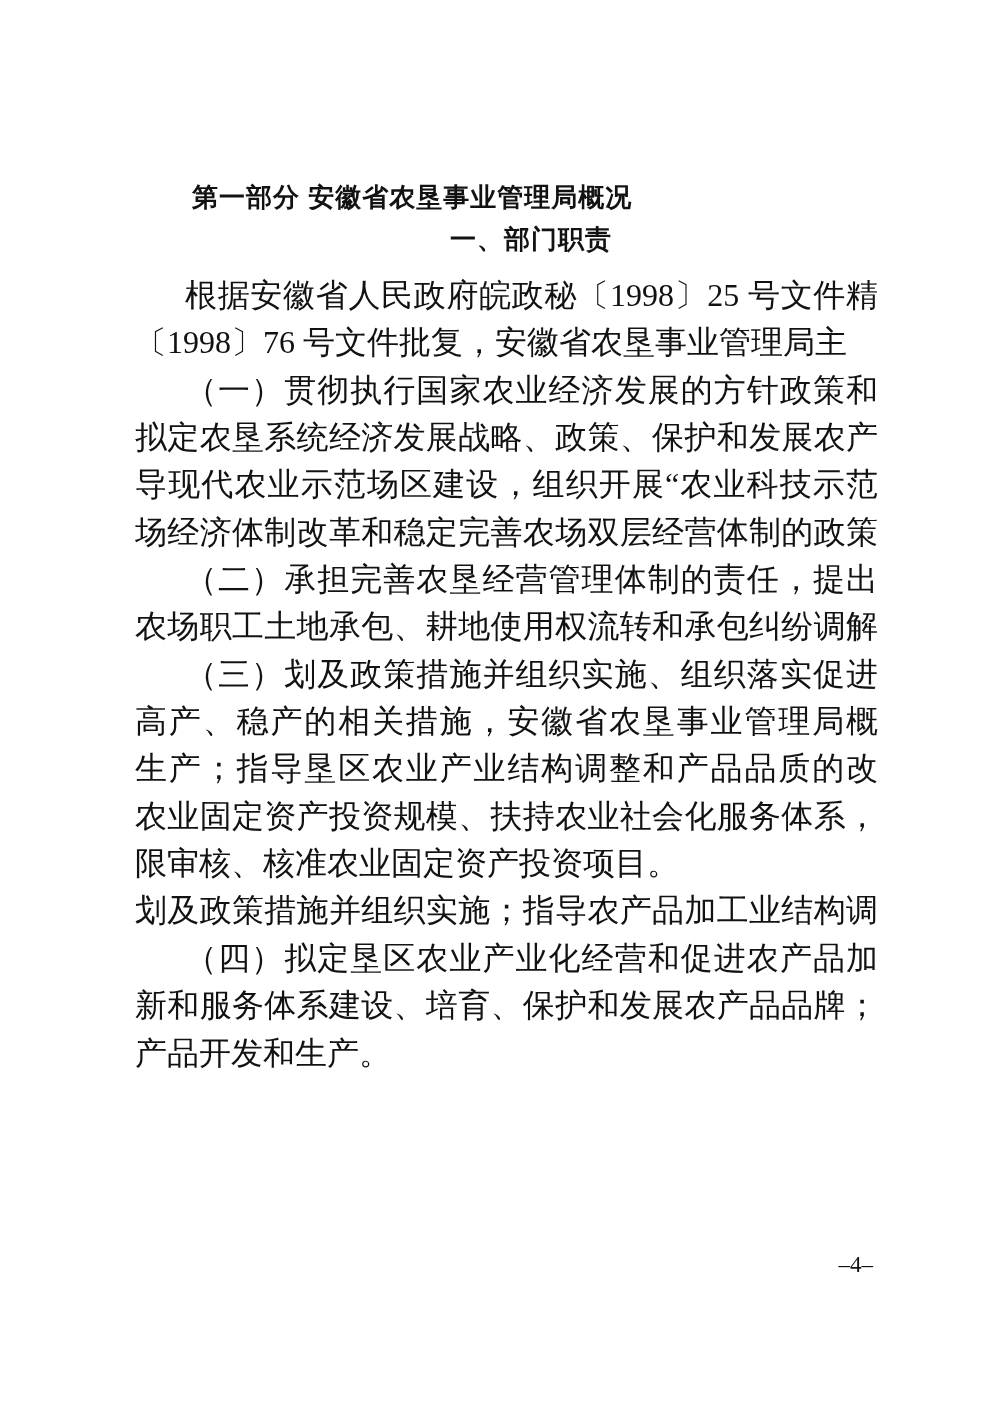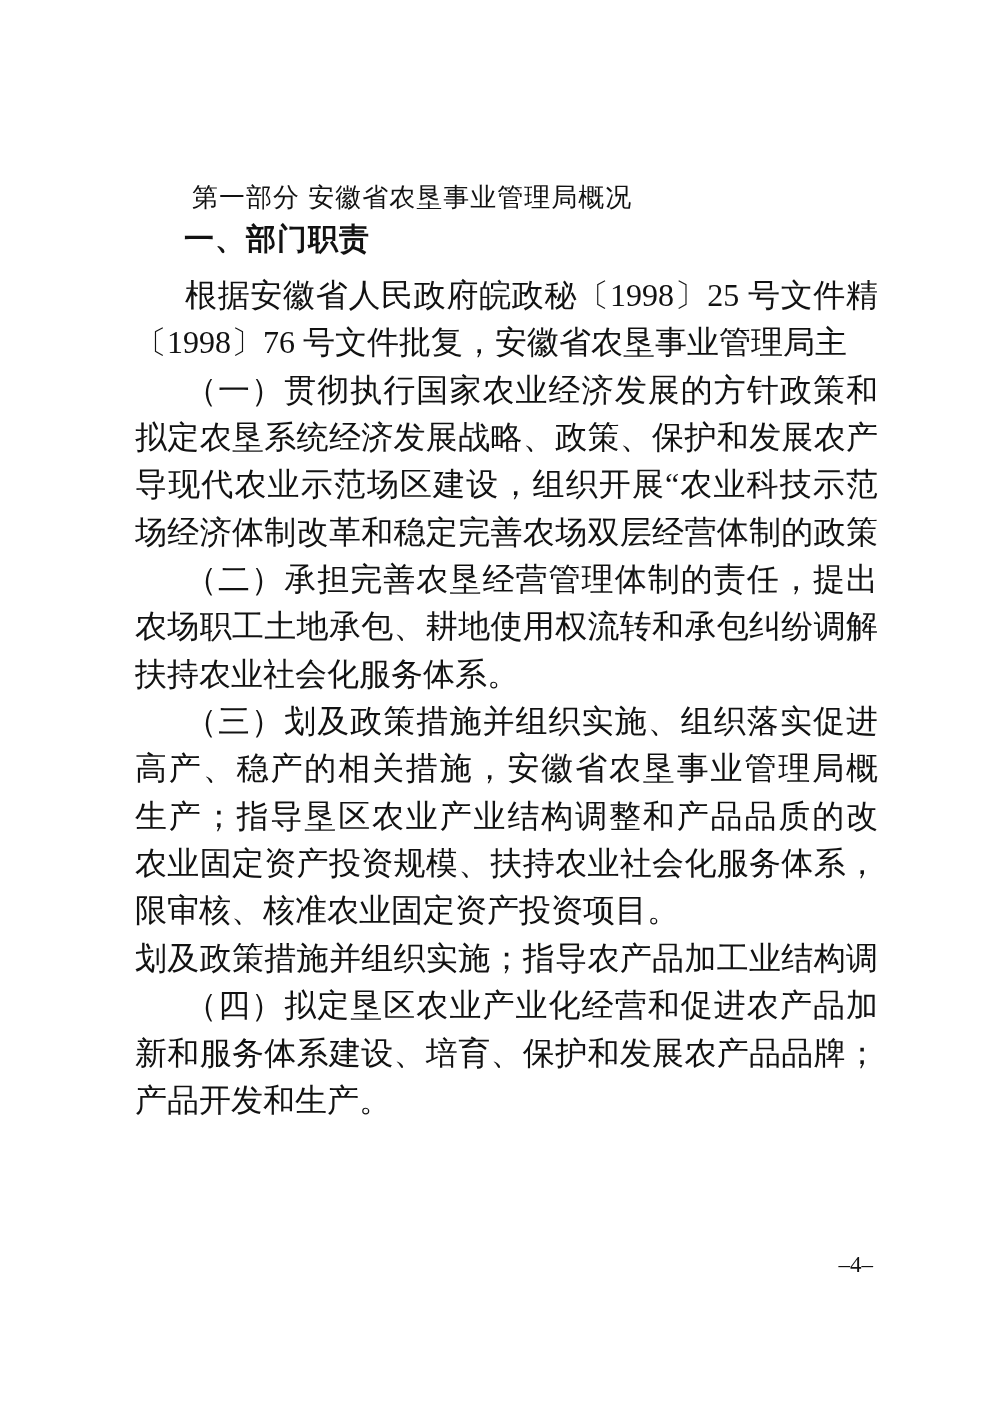--- a/index.html
+++ b/index.html
@@ -15,36 +15,37 @@
     font-family: "Liberation Serif", "DejaVu Serif", serif;
   }
   .content {
     position: absolute;
     left: 135px;
     top: 183px;
     width: 743px;
   }
   .doc-title {
     font-family: "Liberation Sans", "DejaVu Sans", sans-serif;
-    font-weight: normal;
+    font-weight: bold;
     font-size: 26px;
     line-height: 28px;
     letter-spacing: 1px;
     margin-left: 57px;
     white-space: nowrap;
   }
   .section-heading {
     font-family: "Liberation Sans", "DejaVu Sans", sans-serif;
     font-weight: bold;
-    font-size: 30px;
+    font-size: 26px;
     line-height: 28px;
     letter-spacing: 1px;
     margin-top: 14px;
     margin-left: 49px;
     white-space: nowrap;
+    text-align: center;
   }
   .body-lines {
     margin-top: 19px;
   }
   .line {
     height: 47.35px;
     line-height: 47.35px;
     font-size: 32px;
     text-align: justify;
     text-align-last: justify;
@@ -77,21 +78,20 @@
     <div class="section-heading">一、部门职责</div>
     <div class="body-lines" id="body-lines">
         <div class="line first">根据安徽省人民政府皖政秘〔1998〕25 号文件精神，皖编办</div>
         <div class="line lastline">〔1998〕76 号文件批复，安徽省农垦事业管理局主要职责是：</div>
         <div class="line first">（一）贯彻执行国家农业经济发展的方针政策和法律法规，</div>
         <div class="line">拟定农垦系统经济发展战略、政策、保护和发展农产品品牌。指</div>
         <div class="line">导现代农业示范场区建设，组织开展“农业科技示范带动”的各</div>
         <div class="line">场经济体制改革和稳定完善农场双层经营体制的政策建议；指导</div>
         <div class="line first">（二）承担完善农垦经营管理体制的责任，提出深化国有农</div>
         <div class="line">农场职工土地承包、耕地使用权流转和承包纠纷调解管理，指导</div>
-        <div class="line lastline">扶持农业社会化服务体系。</div>
         <div class="line first">（三）划及政策措施并组织实施、组织落实促进主要农产品</div>
         <div class="line">高产、稳产的相关措施，安徽省农垦事业管理局概况、规模化</div>
         <div class="line">生产；指导垦区农业产业结构调整和产品品质的改善；提出垦区</div>
         <div class="line">农业固定资产投资规模、扶持农业社会化服务体系，按规定权</div>
         <div class="line lastline">限审核、核准农业固定资产投资项目。</div>
         <div class="line">划及政策措施并组织实施；指导农产品加工业结构调整，技术创</div>
         <div class="line first">（四）拟定垦区农业产业化经营和促进农产品加工业发展规</div>
         <div class="line">新和服务体系建设、培育、保护和发展农产品品牌；指导特色农</div>
         <div class="line lastline">产品开发和生产。</div>
       </div>

